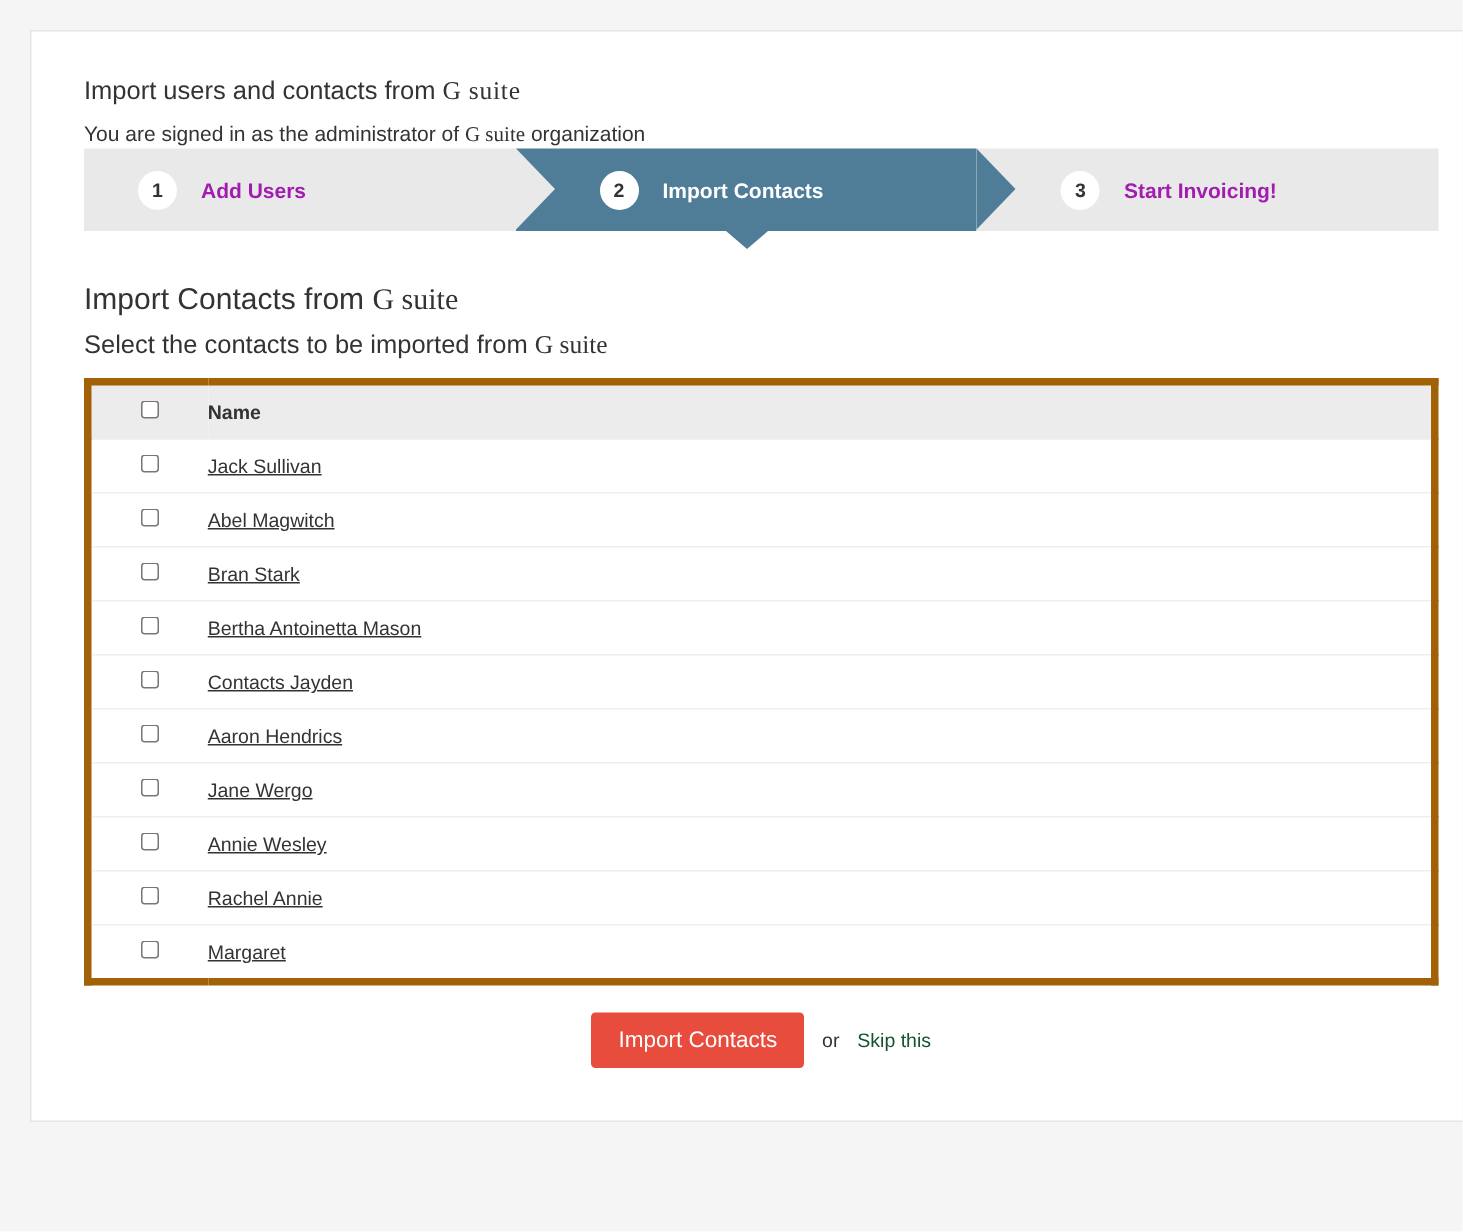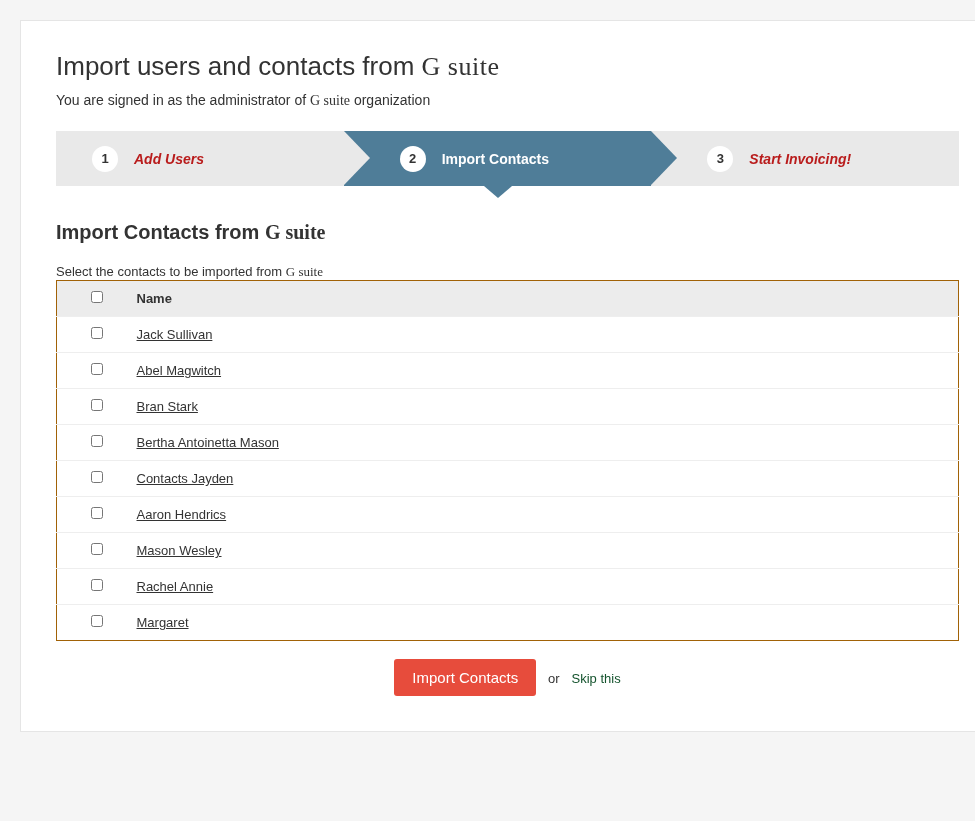--- a/index.html
+++ b/index.html
@@ -1,30 +1,30 @@
 <!DOCTYPE html>
 <html><head>
   <meta charset="utf-8">
   <style>
     * { margin:0; padding:0; box-sizing:border-box; }
     body { font-family:-apple-system,BlinkMacSystemFont,"Segoe UI",Arial,sans-serif; background:#f5f5f5; padding:20px; }
     .outer { width:975px; margin:0 auto; background:#fff; border:1px solid #e5e5e5; padding:30px 35px 35px; }
-    .page-title { font-size:26px; font-weight:400; color:#333; margin-bottom:10px; }
+    .page-title { font-size:17px; font-weight:400; color:#333; margin-bottom:10px; }
     .page-title .gbrand { font-family:"Times New Roman",serif; font-weight:400; letter-spacing:.5px; }
-    .sub-text { font-size:14px; color:#333; margin-bottom:22px; }
+    .sub-text { font-size:14px; color:#333; }
     .sub-text .gbrand { font-family:"Times New Roman",serif; }
 
     .stepper { display:flex; margin-bottom:35px; position:relative; }
     .step { flex:1; height:55px; display:flex; align-items:center; padding-left:36px; position:relative; }
     .step.inactive { background:#e9e9e9; color:#333; }
     .step.active { background:#4f7d98; color:#fff; }
     .step .circle { width:26px; height:26px; border-radius:50%; background:#fff; color:#333; display:flex; align-items:center; justify-content:center; font-size:13px; font-weight:bold; margin-right:16px; }
     .step .label { font-size:14px; font-weight:600; }
     .step.active .label { color:#fff; }
-    .step.inactive .label { color:#b91c1c;font-style:italic; }
+    .step.inactive .label { color:#a21caf; }
     
     .step.step1::after {
       content:""; position:absolute; right:-26px; top:0; width:0; height:0;
       border-top:27.5px solid transparent; border-bottom:27.5px solid transparent;
       border-left:26px solid #e9e9e9; z-index:2;
     }
     .step.step2 { padding-left:56px; }
     .step.step2::after {
       content:""; position:absolute; right:-26px; top:0; width:0; height:0;
       border-top:27.5px solid transparent; border-bottom:27.5px solid transparent;
@@ -32,26 +32,26 @@
     }
     .step.step3 { padding-left:56px; }
     
     .step.active::before {
       content:""; position:absolute; bottom:-12px; left:50%; transform:translateX(-50%);
       width:0; height:0;
       border-left:14px solid transparent; border-right:14px solid transparent;
       border-top:12px solid #4f7d98;
     }
 
-    .sec-title { font-size:20px; font-weight:700; color:#333; margin-bottom:20px; }
+    .sec-title { font-size:20px; font-weight:400; color:#333; margin-bottom:8px; }
     .sec-title .gbrand { font-family:"Times New Roman",serif; }
-    .sec-sub  { font-size:13px; color:#333; }
+    .sec-sub  { font-size:17px; color:#333; margin-bottom:12px; }
     .sec-sub .gbrand { font-family:"Times New Roman",serif; }
 
-    .table { width:100%; border:1px solid #a16207; border-collapse:collapse; }
+    .table { width:100%; border:5px solid #a16207; border-collapse:collapse; }
     .table thead th { background:#ececec; text-align:left; font-size:13px; font-weight:600; color:#333; padding:10px 0; }
     .table th.ck, .table td.ck { width:80px; text-align:center; }
     .table td { padding:10px 0; font-size:13px; color:#333; border-top:1px solid #eee;text-decoration:underline; }
     .table tr:last-child td { border-bottom:none; }
 
     .actions { text-align:center; margin-top:18px; font-size:14px; color:#333; }
     .btn { background:#e74c3c; color:#fff; border:none; padding:10px 18px; font-size:15px; border-radius:3px; cursor:pointer; }
     .or-text { margin:16px 8px; font-size:13px; }
     .skip { color:#14532d; text-decoration:none; font-size:13px; }
 
@@ -121,21 +121,25 @@
         <tr>
           <td class="ck"><input type="checkbox" style=""></td>
           <td>Contacts Jayden</td>
         </tr>
         <tr>
           <td class="ck"><input type="checkbox" style=""></td>
           <td>Aaron Hendrics</td>
         </tr>
         <tr>
           <td class="ck"><input type="checkbox" style=""></td>
-          <td>Mason Wesley</td>
+          <td>Jane Wergo</td>
+        </tr>
+        <tr>
+          <td class="ck"><input type="checkbox" style=""></td>
+          <td>Annie Wesley</td>
         </tr>
         <tr>
           <td class="ck"><input type="checkbox" style=""></td>
           <td>Rachel Annie</td>
         </tr>
         <tr>
           <td class="ck"><input type="checkbox" style=""></td>
           <td>Margaret</td>
         </tr>
       </tbody>

